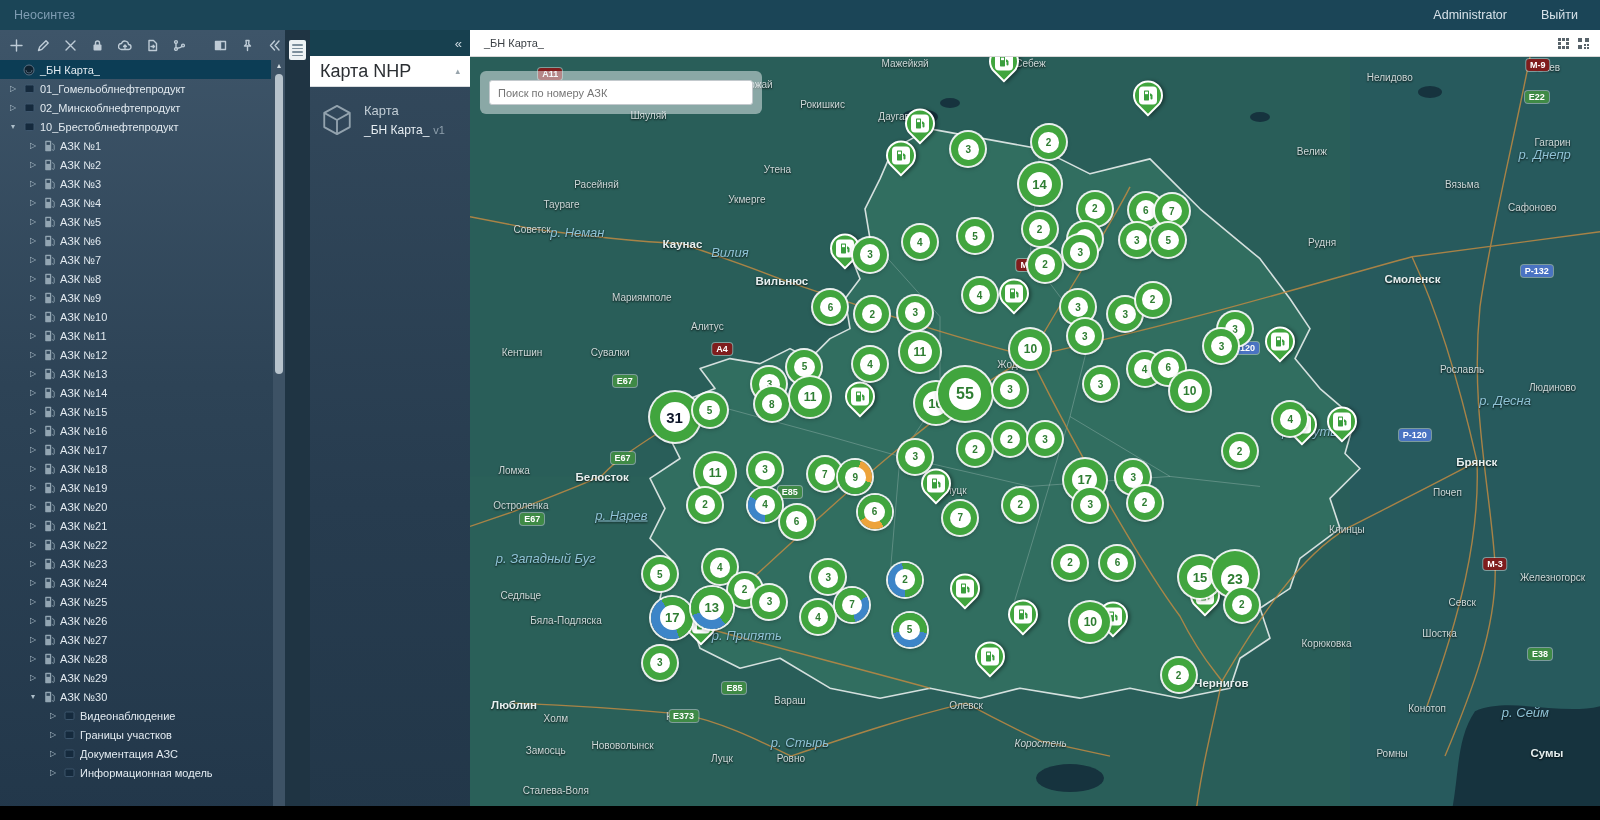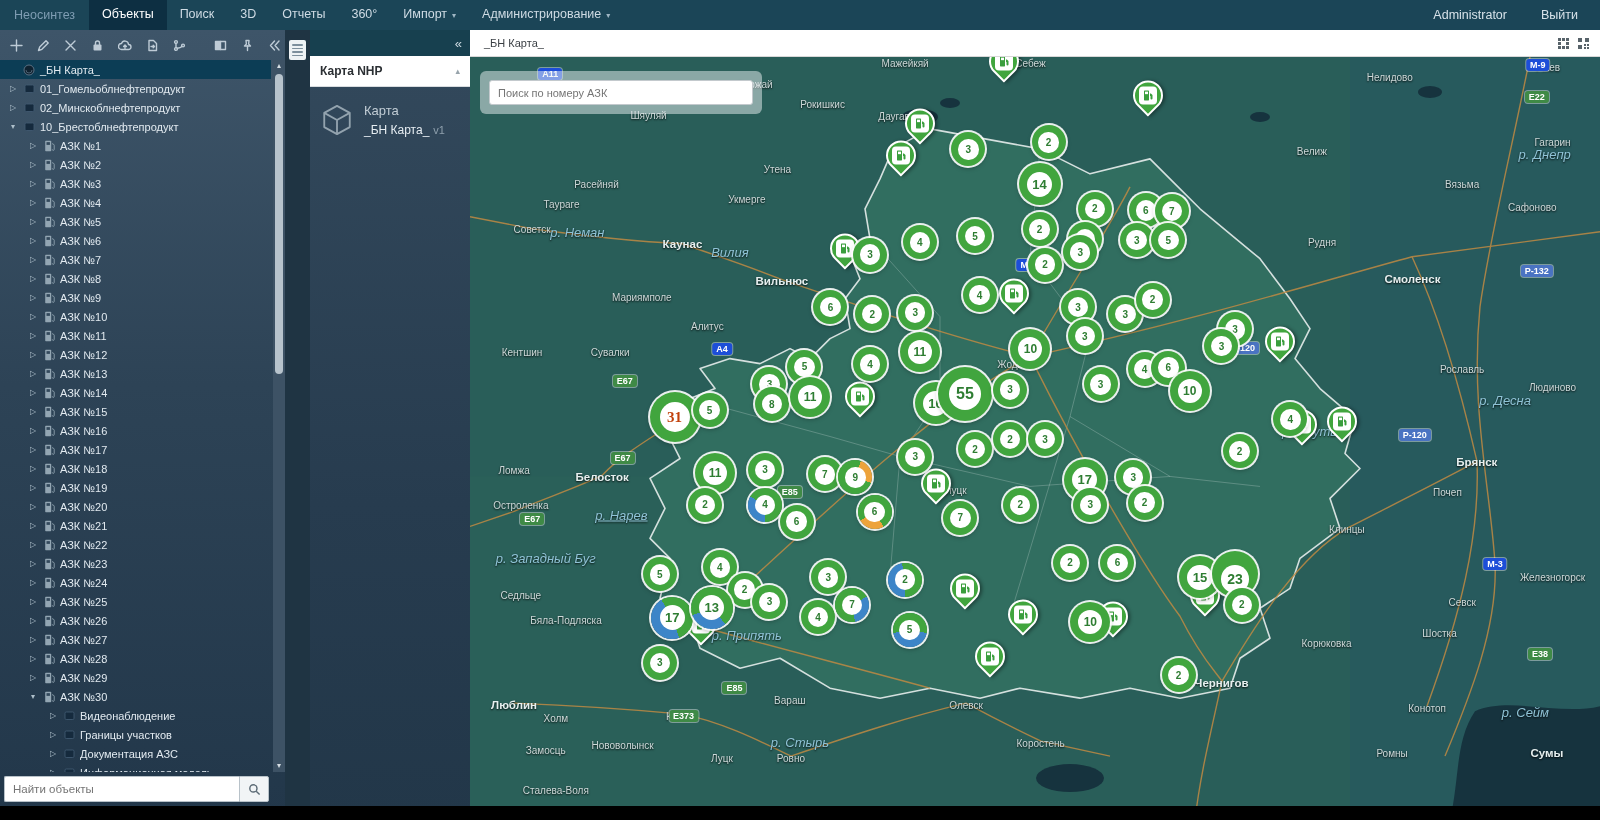--- a/index.html
+++ b/index.html
@@ -33,69 +33,60 @@
   .lp-search button{width:30px;height:26px;background:#f1f4f6;border:1px solid #b8c2c9;border-radius:0 2px 2px 0;cursor:pointer;display:flex;align-items:center;justify-content:center;}
   
   .rail{width:25px;background:#1f3443;display:flex;flex-direction:column;align-items:center;padding-top:10px;}
   .rail-doc{width:17px;height:20px;background:#eef2f4;border-radius:2px;display:flex;flex-direction:column;gap:2px;padding:4px 3px;box-sizing:border-box;cursor:pointer;}
   .rail-doc i{display:block;height:1.5px;background:#7d8f9c;border-radius:1px;}
   
   .middle-panel{width:160px;display:flex;flex-direction:column;background:linear-gradient(180deg,#33495c 0%,#273c4f 60%,#223749 100%);}
   .mp-topbar{height:26px;background:#17404f;display:flex;align-items:center;justify-content:flex-end;padding:0 8px;flex:0 0 auto;}
   .mp-topbar .collapse{color:#cfdbe3;font-size:13px;cursor:pointer;}
   .mp-title{height:30px;background:#fff;display:flex;align-items:center;padding:0 10px;flex:0 0 auto;border-bottom:1px solid #d9dde0;}
-  .mp-title .t{font-size:12px;font-weight:bold;color:#2b2f33;flex:1;}
+  .mp-title .t{font-size:18px;font-weight:normal;color:#2b2f33;flex:1;}
   .mp-title .chev{color:#98a4ac;font-size:9px;cursor:pointer;}
   .mp-body{flex:1;padding:16px 10px;}
   .mp-card{display:flex;gap:10px;align-items:flex-start;cursor:pointer;}
   .mp-card-txt .l1{font-size:13px;color:#c2cdd5;margin-bottom:5px;}
   .mp-card-txt .l2{font-size:12px;color:#e6edf2;}
   .mp-card-txt .ver{font-size:11px;color:#8fa0ad;margin-left:4px;}
   
   .map-area{flex:1;display:flex;flex-direction:column;min-width:0;}
   .map-tabbar{height:26px;background:#fff;border-bottom:1px solid #d8d8d8;display:flex;align-items:center;padding:0 10px 0 14px;flex:0 0 auto;}
   .map-tabbar .t{font-size:11px;color:#3a3f44;flex:1;}
   .map-tabbar .ticons{display:flex;gap:6px;}
   .map-tabbar .ticons .tbi{cursor:pointer;}
   .map-canvas{position:relative;flex:1;background:#27595a;overflow:hidden;}
   .map-base{position:absolute;inset:0;width:100%;height:100%;z-index:0;}
   .map-label{position:absolute;transform:translate(-50%,-50%);font-size:10px;color:#ccd8d8;text-shadow:0 1px 2px rgba(0,0,0,.85);white-space:nowrap;z-index:2;cursor:default;}
   .map-label.major{font-size:11.5px;font-weight:bold;color:#e6efef;}
   .map-label.river{font-style:italic;color:#8fc3d6;font-size:13px;}
   .badge{position:absolute;transform:translate(-50%,-50%);font-size:9px;font-weight:bold;color:#fff;padding:1px 4px;border-radius:3px;z-index:2;box-shadow:0 0 0 1px rgba(255,255,255,.4);cursor:default;}
-  .badge.m{background:#1d4ed8}.badge.e{background:#3f8a46}.badge.p{background:#4a73c2}
+  .badge.m{background:#7f1d1d}.badge.e{background:#3f8a46}.badge.p{background:#4a73c2}
   .pin{position:absolute;width:30px;height:30px;transform:translate(-50%,-62%);z-index:3;cursor:pointer;}
   .pin-body{width:30px;height:30px;background:#41a53e;border:2px solid #fff;box-sizing:border-box;border-radius:50% 50% 50% 0;transform:rotate(-45deg);box-shadow:1px 2px 4px rgba(0,0,0,.4);}
   .pin-glyph{position:absolute;left:50%;top:50%;transform:translate(-50%,-50%);width:18px;height:18px;background:#fff;border-radius:4px;display:flex;align-items:center;justify-content:center;}
   .cluster{position:absolute;transform:translate(-50%,-50%);border-radius:50%;display:flex;align-items:center;justify-content:center;z-index:4;box-shadow:0 0 0 2px rgba(255,255,255,.9),0 2px 5px rgba(0,0,0,.35);cursor:pointer;}
   .cluster-n{background:#fff;width:60%;height:60%;border-radius:50%;display:flex;align-items:center;justify-content:center;font-weight:bold;color:#2e7d32;}
   .map-overlay{position:absolute;left:10px;top:14px;width:282px;background:rgba(236,242,243,.5);border-radius:6px;padding:9px;z-index:6;box-sizing:border-box;}
   .map-overlay input{display:block;width:100%;height:25px;box-sizing:border-box;border:1px solid #c3c9cd;border-radius:3px;padding:0 8px;font-size:11px;color:#333;background:#fff;outline:none;}
   .map-overlay input + input{margin-top:11px;}
   .attribution{position:absolute;right:0;bottom:14px;height:18px;background:rgba(255,255,255,.95);display:flex;align-items:center;gap:4px;padding:0 6px;font-size:10px;color:#333;z-index:7;white-space:nowrap;}
   .attribution a{color:#0f6cc0;text-decoration:underline;cursor:pointer;}
   .attribution .ylogo{background:#e02b20;color:#fff;font-size:8.5px;font-weight:bold;padding:1px 4px;border-radius:2px;}
   .bottom-strip{position:absolute;left:0;right:0;bottom:0;height:14px;background:#000;z-index:9;}
 </style>
 </head>
 <body>
 
 <div class="app">
 
   <nav class="topnav">
     <span class="brand">Неосинтез</span>
-    <div id="nav-items" style="display:flex;">
-        <div class="nav-item active">Объекты</div>
-        <div class="nav-item">Поиск</div>
-        <div class="nav-item">3D</div>
-        <div class="nav-item">Отчеты</div>
-        <div class="nav-item">360°</div>
-        <div class="nav-item">Импорт<span class="caret">▾</span></div>
-        <div class="nav-item">Администрирование<span class="caret">▾</span></div>
-      </div>
     <div class="nav-right">
       <span>Administrator</span>
       <span>Выйти</span>
     </div>
   </nav>
 
   <div class="content">
 
     <aside class="left-panel">
       <div class="lp-toolbar" id="lp-toolbar">
@@ -564,29 +555,20 @@
             </span>
             <span>Информационная модель</span>
           </div>
           <div class="tree-scrollbar">
           <span class="arr">▴</span>
           <div class="tree-thumb"></div>
           <span class="sp"></span>
           <span class="arr">▾</span>
         </div>
       </div>
-      <div class="lp-search">
-        <input type="text" placeholder="Найти объекты" style="">
-        <button>
-          <svg width="13" height="13" viewBox="0 0 13 13">
-              <circle cx="5.4" cy="5.4" r="3.6" fill="none" stroke="#5c6b76" stroke-width="1.4"></circle>
-              <path d="M8.2 8.2L11.6 11.6" stroke="#5c6b76" stroke-width="1.4"></path>
-            </svg>
-        </button>
-      </div>
     </aside>
 
     <div class="rail">
       <div class="rail-doc">
           <i></i>
           <i></i>
           <i></i>
           <i></i>
         </div>
     </div>
@@ -729,21 +711,21 @@
           <span class="map-label " style="left: 75.8%; top: 76.8%;">Корюковка</span>
           <span class="map-label major" style="left: 66.5%; top: 82%;">Чернигов</span>
           <span class="map-label " style="left: 84.7%; top: 85.3%;">Конотоп</span>
           <span class="map-label major" style="left: 95.3%; top: 91.2%;">Сумы</span>
           <span class="map-label " style="left: 81.6%; top: 91.2%;">Ромны</span>
           <span class="map-label major" style="left: 3.9%; top: 84.9%;">Люблин</span>
           <span class="map-label " style="left: 7.6%; top: 86.6%;">Холм</span>
           <span class="map-label " style="left: 18.8%; top: 86.4%;">Ковель</span>
           <span class="map-label " style="left: 28.3%; top: 84.3%;">Вараш</span>
           <span class="map-label " style="left: 43.9%; top: 84.9%;">Олевск</span>
-          <span class="map-label " style="left: 50.5%; top: 89.9%;">Коростень</span>
+          <span class="map-label " style="left: 50.5%; top: 89.9%; font-style: italic;">Коростень</span>
           <span class="map-label " style="left: 13.5%; top: 90.2%;">Нововолынск</span>
           <span class="map-label " style="left: 22.3%; top: 91.9%;">Луцк</span>
           <span class="map-label " style="left: 28.4%; top: 91.9%;">Ровно</span>
           <span class="map-label " style="left: 6.7%; top: 90.8%;">Замосць</span>
           <span class="map-label " style="left: 7.6%; top: 96.1%;">Сталева-Воля</span>
           <span class="map-label " style="left: 42.7%; top: 56.7%;">Слуцк</span>
           <span class="map-label " style="left: 48.3%; top: 40.3%;">Жодино</span>
           <span class="map-label river" style="left: 9.5%; top: 23%;">р. Неман</span>
           <span class="map-label river" style="left: 23%; top: 25.5%;">Вилия</span>
           <span class="map-label river" style="left: 13.4%; top: 60%; text-decoration: underline;">р. Нарев</span>
@@ -1042,21 +1024,21 @@
           <div class="cluster" style="left: 55.8%; top: 42.9%; height: 34px; width: 34px; background: rgb(65, 165, 62);">
             <span class="cluster-n" style="font-size: 10px; color: rgb(46, 125, 50);">3</span>
           </div>
           <div class="cluster" style="left: 26.7%; top: 45.5%; height: 34px; width: 34px; background: rgb(65, 165, 62);">
             <span class="cluster-n" style="font-size: 10px; color: rgb(46, 125, 50);">8</span>
           </div>
           <div class="cluster" style="left: 30.1%; top: 44.6%; height: 40px; width: 40px; background: rgb(65, 165, 62);">
             <span class="cluster-n" style="font-size: 12px; color: rgb(46, 125, 50);">11</span>
           </div>
           <div class="cluster" style="left: 18.1%; top: 47.2%; height: 50px; width: 50px; background: rgb(65, 165, 62);">
-            <span class="cluster-n" style="font-size: 15px; color: #c2410c; font-family: Liberation Serif, serif;">31</span>
+            <span class="cluster-n" style="font-size: 15px; color: #0f172a;">31</span>
           </div>
           <div class="cluster" style="left: 21.2%; top: 46.3%; height: 34px; width: 34px; background: rgb(65, 165, 62);">
             <span class="cluster-n" style="font-size: 10px; color: rgb(46, 125, 50);">5</span>
           </div>
           <div class="cluster" style="left: 41.2%; top: 45.4%; height: 42px; width: 42px; background: rgb(65, 165, 62);">
             <span class="cluster-n" style="font-size: 13px; color: rgb(46, 125, 50);">16</span>
           </div>
           <div class="cluster" style="left: 43.8%; top: 44.2%; height: 54px; width: 54px; background: rgb(65, 165, 62);">
             <span class="cluster-n" style="font-size: 16px; color: rgb(46, 125, 50);">55</span>
           </div>

